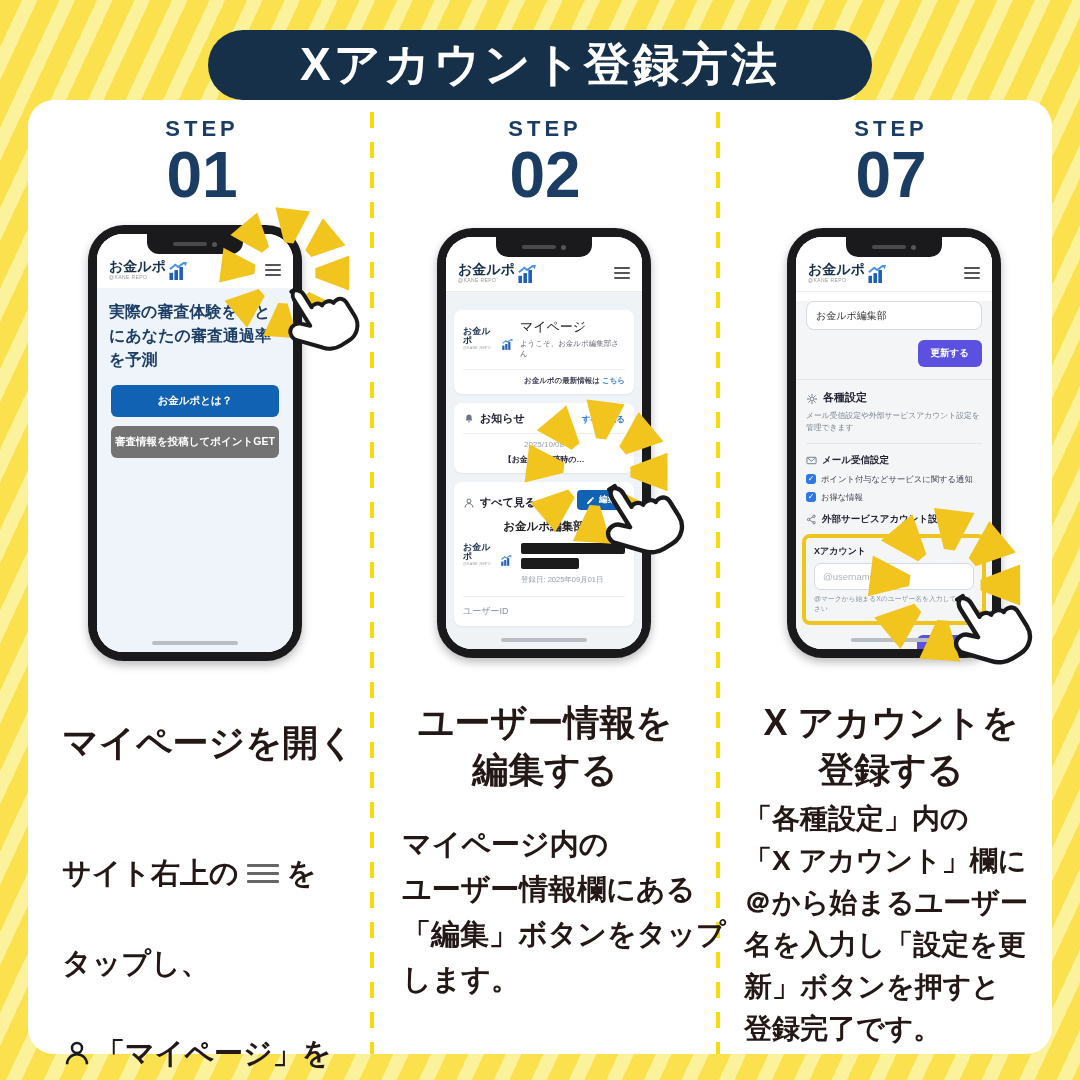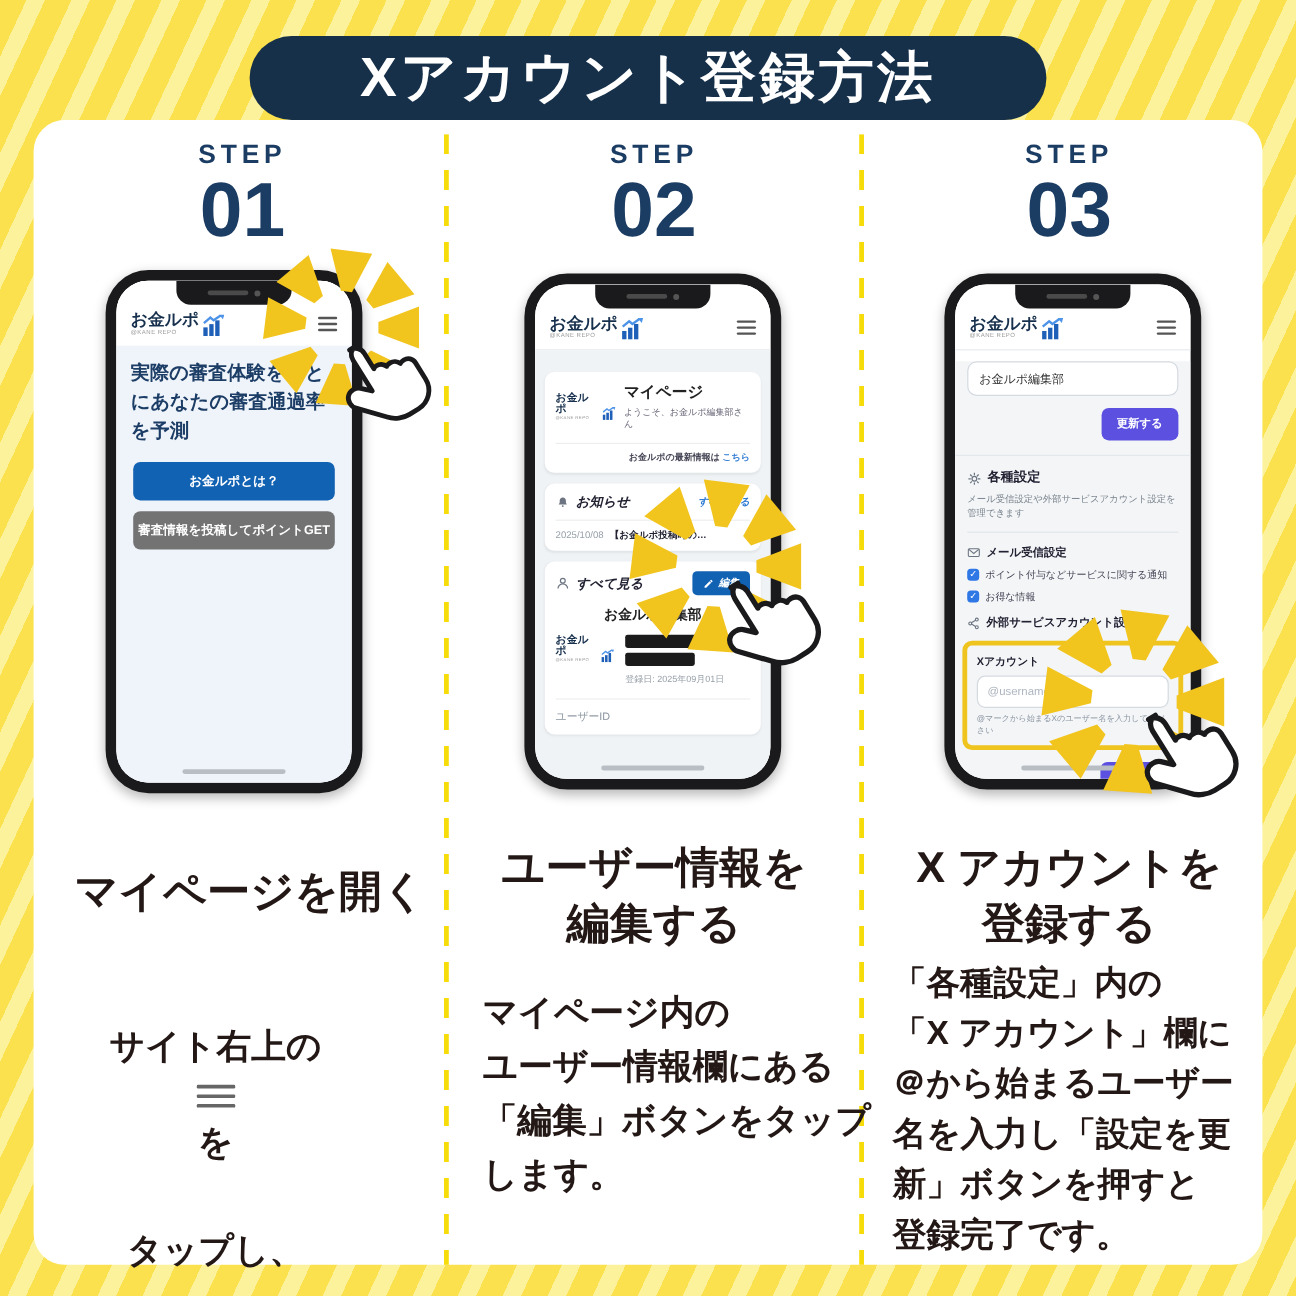--- a/index.html
+++ b/index.html
@@ -47,28 +47,28 @@
   .hero-h{color:#1C3D66;font-size:16px;font-weight:bold;line-height:1.5;}
   .hero-p{margin-top:9px;color:#5A6B7A;font-size:9.5px;line-height:1.85;}
   .btn{display:block;margin:9px 2px 0;padding:9px 4px;border-radius:6px;color:#fff;font-size:10.5px;font-weight:bold;text-align:center;}
   .btn-blue{background:#1262B3;margin-top:13px;}
   .btn-orange{background:#737373;}
 
   
   .p2-body{background:#F0F3F6;height:100%;padding:8px;box-sizing:border-box;}
   .card{background:#fff;border-radius:8px;padding:8px 9px;margin-bottom:9px;box-shadow:0 1px 2px rgba(0,0,0,.06);}
   .mp-row{display:flex;gap:7px;align-items:center;}
-  .mp-title{font-size:13px;font-weight:bold;color:#222;}
+  .mp-title{font-size:13px;font-weight:normal;color:#222;}
   .mp-welcome{font-size:7.5px;color:#667;margin-top:3px;}
   .mp-link-row{border-top:1px solid #eee;margin-top:10px;padding-top:6px;text-align:right;font-size:7.5px;color:#445;font-weight:bold;}
   .link-blue{color:#2F7BD3;cursor:pointer;}
-  .card-head{display:flex;justify-content:space-between;align-items:center;font-style:italic;}
+  .card-head{display:flex;justify-content:space-between;align-items:flex-end;}
   .card-title{display:flex;gap:5px;align-items:center;font-size:11px;font-weight:bold;color:#223;}
   .see-all{font-size:8.5px;color:#2F7BD3;font-weight:bold;cursor:pointer;}
-  .news-row{border-top:1px solid #eee;margin-top:7px;padding-top:6px;display:flex;gap:5px;font-size:8px;align-items:center;}
+  .news-row{border-top:1px solid #eee;margin-top:7px;padding-top:6px;display:flex;gap:5px;font-size:8px;align-items:center;flex-direction:column;}
   .news-date{color:#98A0AA;}
   .news-item{color:#223;font-weight:bold;white-space:nowrap;overflow:hidden;max-width:110px;}
   .edit-btn{background:#1262B3;color:#fff;font-size:8.5px;font-weight:bold;padding:4px 9px;border-radius:4px;display:flex;gap:4px;align-items:center;cursor:pointer;}
   .prof-name{text-align:center;font-weight:bold;font-size:11.5px;color:#222;margin-top:9px;}
   .prof-row{display:flex;gap:9px;margin-top:9px;align-items:flex-start;}
   .bar{background:#1B1B1B;border-radius:2px;height:11px;}
   .bar1{width:104px;}.bar2{width:58px;margin-top:4px;}
   .reg-date{font-size:7.5px;color:#98A0A8;margin-top:6px;}
   .uid-row{border-top:1px solid #eee;margin-top:11px;padding-top:8px;font-size:9px;color:#8A949E;}
 
@@ -95,21 +95,21 @@
 
   
   .col-title{position:absolute;font-weight:bold;font-size:36px;line-height:1.3;white-space:pre-line;z-index:4;color:#231815;}
   #t1{left:62px;top:720px;}
   #t2{left:385px;top:700px;width:320px;text-align:center;}
   #t3{left:731px;top:700px;width:320px;text-align:center;}
   .col-desc{position:absolute;font-size:29px;line-height:1.55;white-space:pre-line;z-index:4;color:#231815;font-weight:bold;}
   #d1{left:62px;top:806px;}
   #d2{left:402px;top:822px;}
   #d3{left:744px;top:798px;font-size:28px;line-height:1.5;}
-  .d1-line{display:flex;align-items:center;gap:8px;min-height:45px;flex-direction:column;}
+  .d1-line{display:flex;align-items:center;gap:8px;min-height:45px;}
   .inline-burger{display:inline-flex;flex-direction:column;gap:5px;width:32px;}
   .inline-burger i{height:3px;background:#666;border-radius:1px;}
 
   
   .burst{position:absolute;z-index:55;pointer-events:none;}
   #burst1{left:215px;top:203px;width:140px;height:140px;}
   #burst2{left:520px;top:395px;width:154px;height:154px;}
   #burst3{left:863px;top:503px;width:164px;height:164px;}
   .hand{position:absolute;z-index:60;pointer-events:none;}
   #hand1{left:272px;top:272px;width:100px;height:100px;}
@@ -180,21 +180,21 @@
 <div class="col-head" id="head1">
   <div class="step-label">STEP</div>
   <div class="step-num">01</div>
 </div>
 <div class="col-head" id="head2">
   <div class="step-label">STEP</div>
   <div class="step-num">02</div>
 </div>
 <div class="col-head" id="head3">
   <div class="step-label">STEP</div>
-  <div class="step-num">03</div>
+  <div class="step-num">07</div>
 </div>
 
 <div class="phone" id="phone1">
   <div class="screen">
     <div class="notch">
         <i class="speaker"></i>
         <i class="cam"></i>
       </div>
     <div class="p-header">
       <div class="logo">

